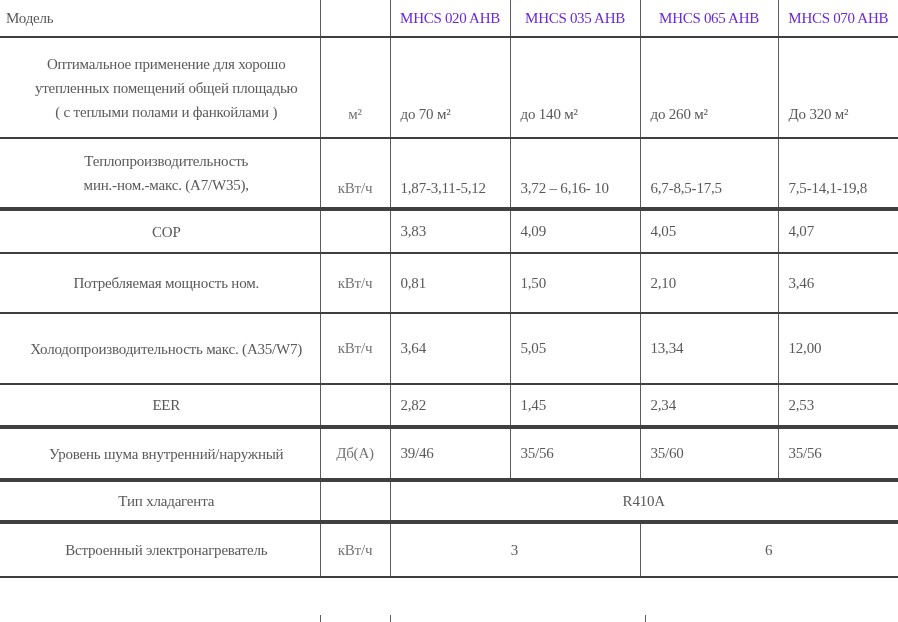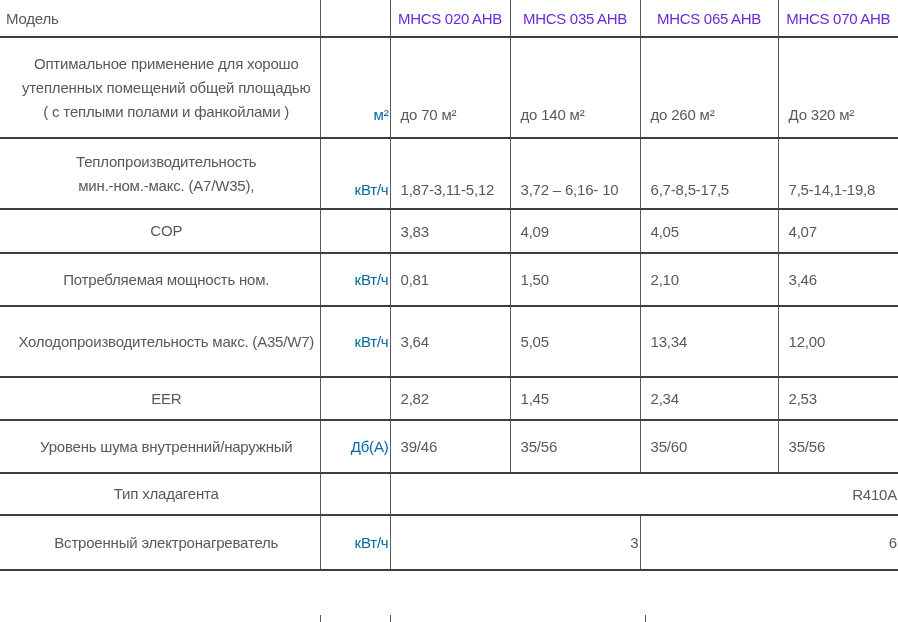--- a/index.html
+++ b/index.html
@@ -5,32 +5,32 @@
   html, body {
     margin: 0;
     padding: 0;
     background: #ffffff;
   }
   .sheet {
     position: relative;
     width: 898px;
     height: 622px;
     background: #ffffff;
-    font-family: Liberation Sans, sans-serif;
+    font-family: Liberation Serif, serif;
     color: #58595b;
     overflow: hidden;
   }
   table.spec {
     border-collapse: collapse;
     table-layout: fixed;
     width: 898px;
     letter-spacing: -0.2px;
   }
   table.spec td, table.spec th {
-    border-bottom: 2px solid #404040;
+    border-bottom: 4px solid #404040;
     font-weight: normal;
     font-size: 15px;
     overflow: hidden;
     box-sizing: border-box;
   }
   
   td.param, th.param { border-right: 1px solid #5a5b5d; }
   td.unit,  th.unit  { border-right: 1px solid #5a5b5d; }
   td.val,   th.model { border-right: 1px solid #5a5b5d; }
   td.last,  th.last  { border-right: none; }
@@ -51,23 +51,23 @@
     color: #6d28d9;
     letter-spacing: -0.3px;
   }
   td.param {
     text-align: center;
     padding-left: 14px;
     white-space: pre-line;
     line-height: 1.6;
     color: #58595b;
   }
-  td.unit { text-align: right; color: #0369a1; }
+  td.unit { text-align: center; color: #737373; }
   td.val  { text-align: left; padding-left: 10px; color: #58595b; margin-left: 44px; }
-  td.center { text-align: right; padding-left: 0; }
+  td.center { text-align: center; padding-left: 0; }
   td.bottom-al { vertical-align: bottom; padding-bottom: 14px; }
   td.bottom-al2 { vertical-align: bottom; padding-bottom: 10px; }
   
   td.supply-shift { padding-left: 140px; }
 
   
   .stub {
     position: absolute;
     width: 1px;
     height: 7px;
@@ -122,21 +122,21 @@
 
     <tr class="thick" style="height:44px">
       <td class="param">COP</td>
       <td class="unit"></td>
       <td class="val">3,83</td>
       <td class="val">4,09</td>
       <td class="val">4,05</td>
       <td class="val last">4,07</td>
     </tr>
 
-    <tr class="thick" style="height:53px">
+    <tr class="thick" style="height:60px">
       <td class="param">Потребляемая мощность ном.</td>
       <td class="unit">кВт/ч</td>
       <td class="val">0,81</td>
       <td class="val">1,50</td>
       <td class="val">2,10</td>
       <td class="val last">3,46</td>
     </tr>
 
     <tr class="thick" style="height:71px">
       <td class="param">Холодопроизводительность макс. (A35/W7)</td>

